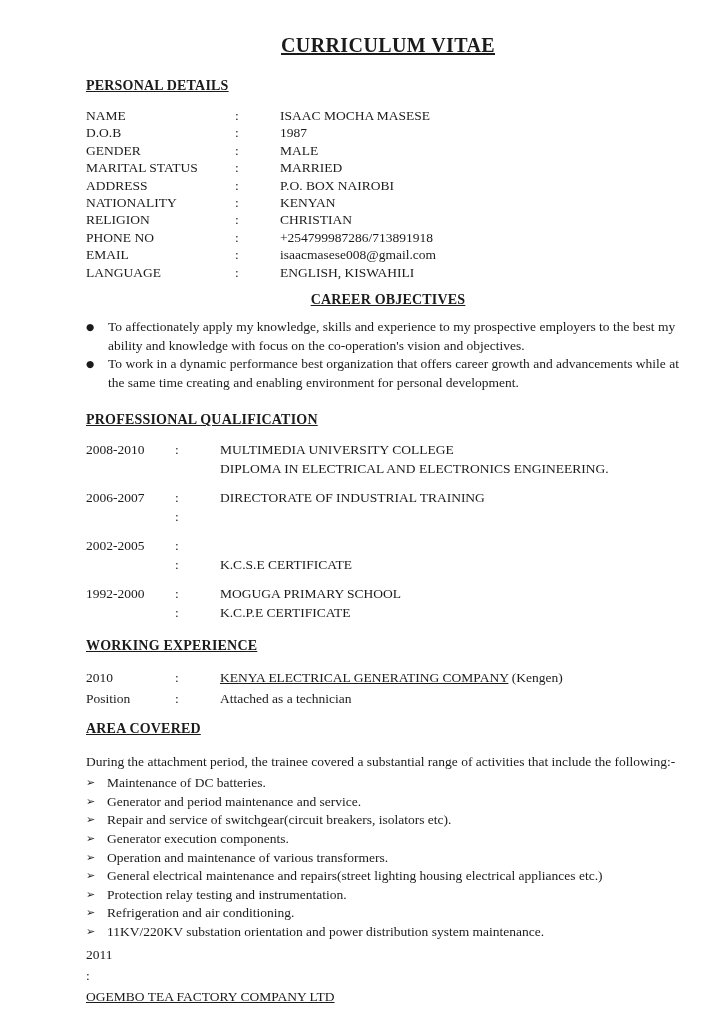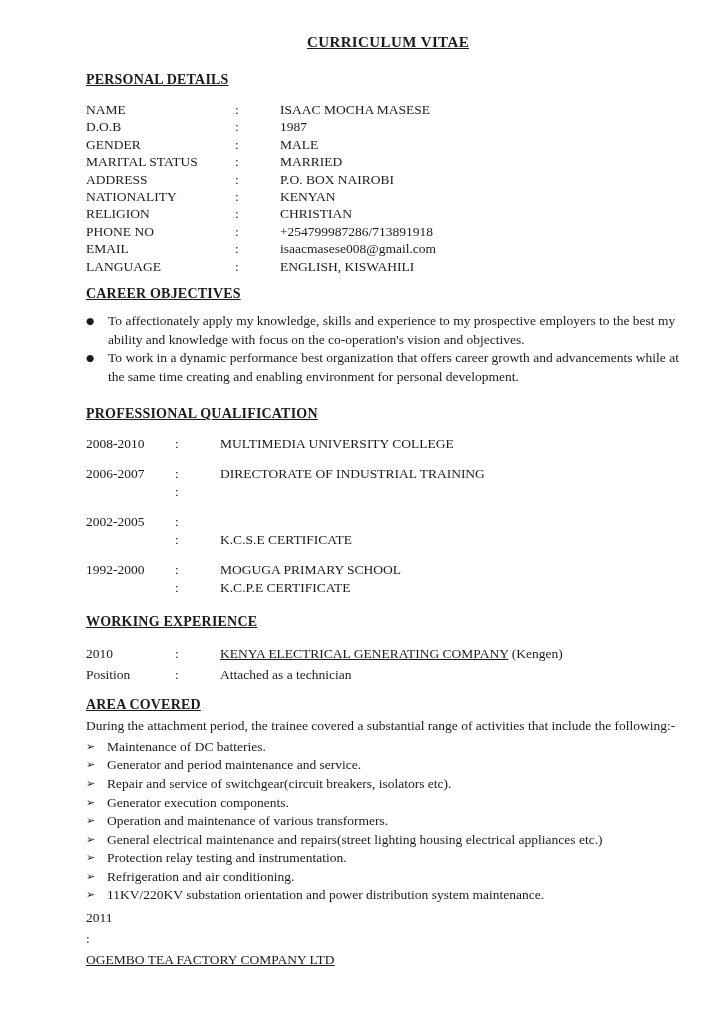--- a/index.html
+++ b/index.html
@@ -14,61 +14,61 @@
     background: #ffffff;
     box-sizing: border-box;
     padding: 34px 34px 16px 86px;
     font-family: "Liberation Serif", "DejaVu Serif", serif;
     font-size: 13.5px;
     color: #1b1b1b;
     overflow: hidden;
   }
   .title {
     text-align: center;
-    font-size: 15px;
+    font-size: 20px;
     font-weight: 700;
     text-decoration: underline;
     letter-spacing: 0.4px;
     margin: 0 0 21px 0;
   }
   .heading {
     font-size: 14px;
     font-weight: 700;
     text-decoration: underline;
     letter-spacing: 0.2px;
     margin: 0;
   }
   
   .sec-personal .heading { margin-bottom: 13px; }
   .kv-row   { display: flex; line-height: 17.4px; }
   .kv-label { width: 149px; flex: none; }
   .kv-colon { width: 45px;  flex: none; }
   .kv-value { flex: 1; }
   
   .sec-objectives { margin-top: 11px; }
-  .sec-objectives .heading { margin-bottom: 10px; }
+  .sec-objectives .heading { margin-bottom: 10px; text-align: center; }
   .obj-item   { display: flex; line-height: 18.6px; }
   .obj-bullet { width: 22px; flex: none; font-family: "DejaVu Sans", sans-serif; font-size: 9.5px; }
   .obj-text   { flex: 1; }
   
   .sec-qual { margin-top: 20px; }
   .sec-qual .heading { margin-bottom: 13px; }
   .q-entry  { margin-bottom: 11px; }
   .q-line   { display: flex; line-height: 18.5px; }
   .q-period { width: 89px; flex: none; }
   .q-colon  { width: 45px; flex: none; }
   .q-text   { flex: 1; }
   
   .sec-work { margin-top: 3px; }
   .sec-work .heading { margin-bottom: 13px; margin-top: 16px; }
   .we-row   { display: flex; line-height: 21px; }
   .underline { text-decoration: underline; }
   
   .sec-area { margin-top: 12px; }
-  .sec-area .heading { margin-bottom: 4px; }
+  .sec-area .heading { margin-bottom: 16px; }
   .area-intro  { line-height: 18.8px; margin: 0 0 2px 0; }
   .area-item   { display: flex; line-height: 18.6px; }
   .area-bullet { width: 21px; flex: none; font-family: "DejaVu Sans", sans-serif; font-size: 11px; }
   .area-text   { flex: 1; }
   .area-footer { display: flex; line-height: 21px; margin-top: 2px; flex-direction: column; }
 </style>
 </head>
 <body>
 
 <div class="page">
@@ -148,20 +148,21 @@
 
     <div class="q-entry">
       <div class="q-line">
         <span class="q-period">2008-2010</span>
         <span class="q-colon">:</span>
         <span class="q-text">MULTIMEDIA UNIVERSITY COLLEGE</span>
       </div>
       <div class="q-line">
         <span class="q-period"></span>
         <span class="q-colon"></span>
+        <span class="q-text">DIPLOMA IN ELECTRICAL AND ELECTRONICS ENGINEERING.</span>
       </div>
     </div>
 
     <div class="q-entry">
       <div class="q-line">
         <span class="q-period">2006-2007</span>
         <span class="q-colon">:</span>
         <span class="q-text">DIRECTORATE OF INDUSTRIAL TRAINING</span>
       </div>
       <div class="q-line">

